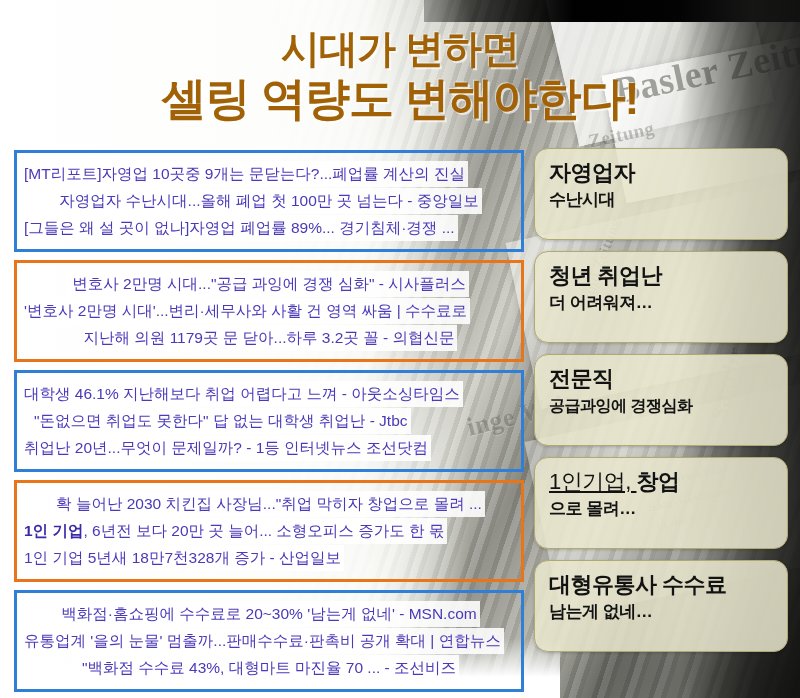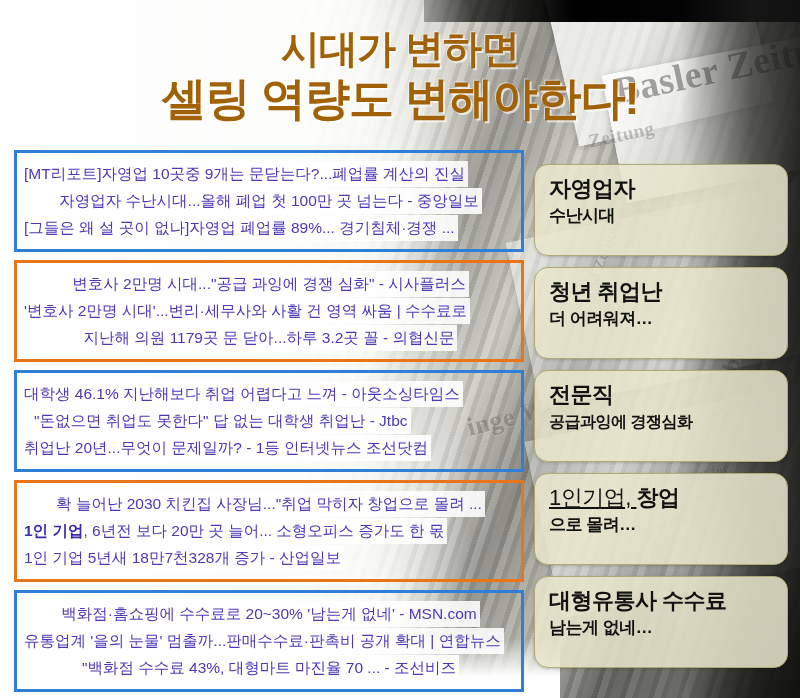--- a/index.html
+++ b/index.html
@@ -101,21 +101,21 @@
     color:#4a39b8;
     background:rgba(255,255,255,.88);
     padding:1px 3px;margin:1px 0;
     width:fit-content;
   }
   .news-line.center{margin-left:auto;margin-right:auto;}
   .news-line.indent{margin-left:10px;}
   .news-line b{font-weight:700;color:#3a2ba8;}
 
   
-  .card-col{position:absolute;left:534px;top:164px;width:254px;z-index:7;}
+  .card-col{position:absolute;left:534px;top:148px;width:254px;z-index:7;}
   .sum-card{
     box-sizing:border-box;position:relative;
     margin-bottom:11px;padding:10px 12px 10px 14px;
     border:1.5px solid #b0a972;border-radius:14px;
     background:rgba(233,231,205,.86);
     box-shadow:0 1px 3px rgba(0,0,0,.18);
   }
   .sum-top{
     display:block;color:#121212;font-weight:700;
     font-size:22px;line-height:28px;letter-spacing:-.5px;white-space:nowrap;

